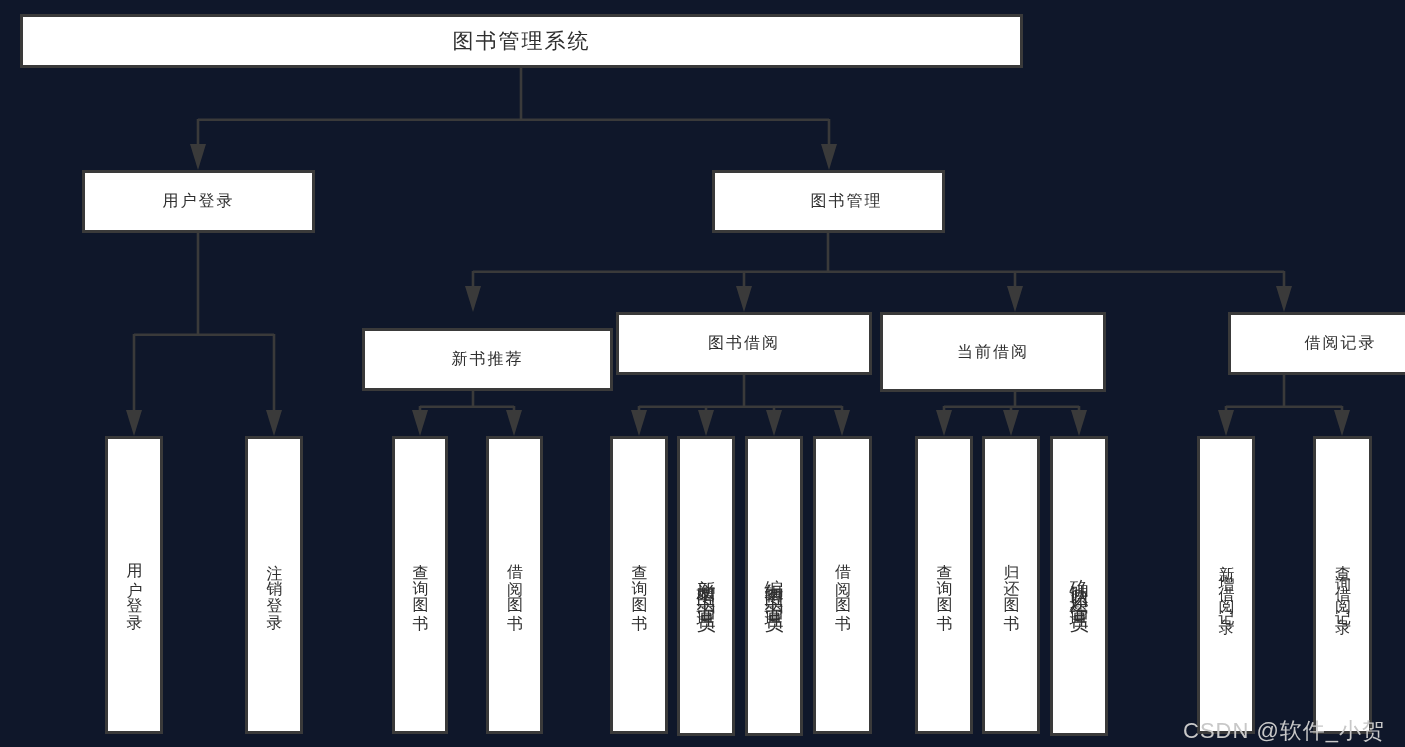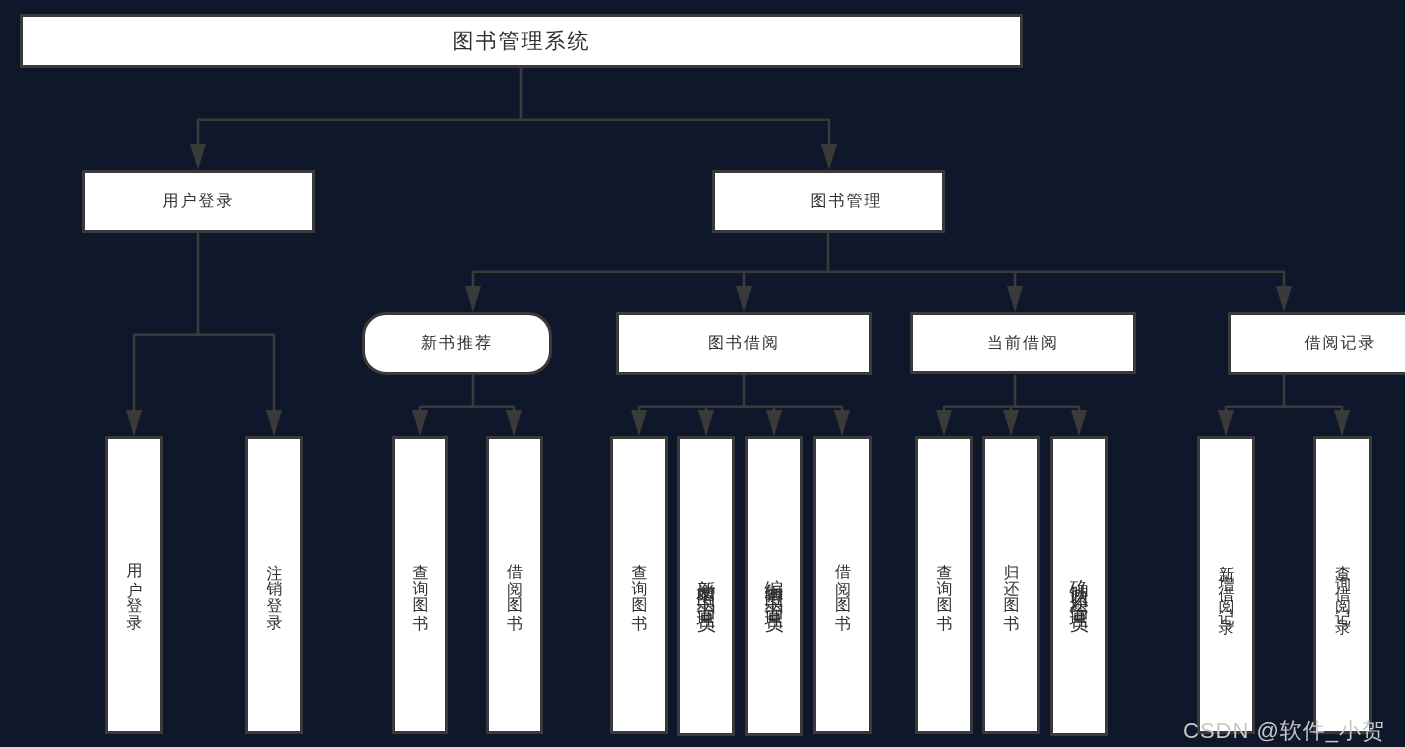--- a/index.html
+++ b/index.html
@@ -125,23 +125,23 @@
       <polygon points="1218,410 1234,410 1226,436"></polygon>
       <polygon points="1334,410 1350,410 1342,436"></polygon>
     </g>
   </svg>
 
   <div class="node root" style="left:20px; top:14px; width:1003px; height:54px;">图书管理系统</div>
 
   <div class="node" style="left:82px; top:170px; width:233px; height:63px;">用户登录</div>
   <div class="node" style="left:712px; top:170px; width:233px; height:63px;padding-left:36px;">图书管理</div>
 
-  <div class="node" style="left:362px; top:312px; width:190px; height:63px;border-radius:24px;">新书推荐</div>
+  <div class="node" style="left:362px; top:328px; width:251px; height:63px;">新书推荐</div>
   <div class="node" style="left:616px; top:312px; width:256px; height:63px;">图书借阅</div>
-  <div class="node" style="left:910px; top:312px; width:226px; height:62px;">当前借阅</div>
+  <div class="node" style="left:880px; top:312px; width:226px; height:80px;">当前借阅</div>
   <div class="node" style="left:1228px; top:312px; width:225px; height:63px;">借阅记录</div>
 
   <div class="node leaf short" style="left:105px; top:436px; width:58px; height:298px;">用户登录</div>
   <div class="node leaf short" style="left:245px; top:436px; width:58px; height:298px;">注销登录</div>
 
   <div class="node leaf short" style="left:392px; top:436px; width:56px; height:298px;">查询图书</div>
   <div class="node leaf short" style="left:486px; top:436px; width:57px; height:298px;">借阅图书</div>
 
   <div class="node leaf short" style="left:610px; top:436px; width:58px; height:298px;">查询图书</div>
   <div class="node leaf long" style="left:677px; top:436px; width:58px; height:300px;">新增图书（管理员）</div>

